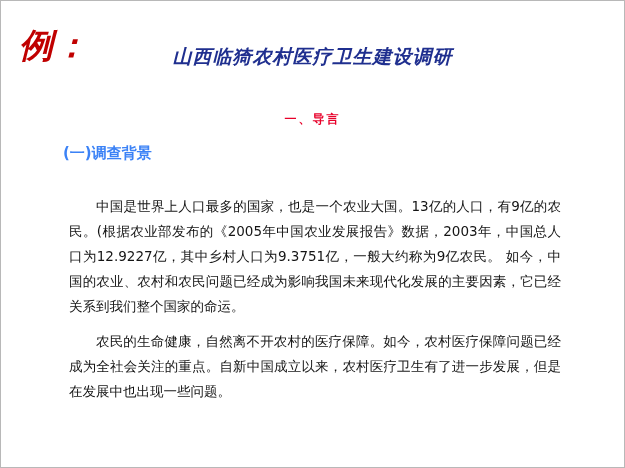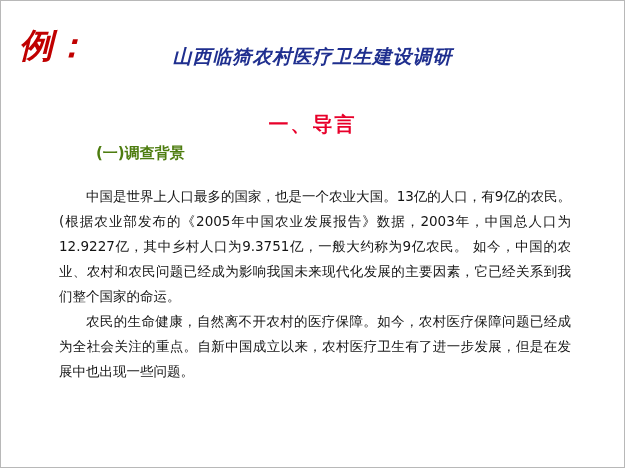--- a/index.html
+++ b/index.html
@@ -48,49 +48,48 @@
     white-space: nowrap;
   }
   .section-heading {
     position: absolute;
     left: 0;
     right: 0;
     top: 110px;
     text-align: center;
     font-family: "DejaVu Serif", serif;
     font-weight: bold;
-    font-size: 20px;
+    font-size: 12px;
     color: #e8002a;
     letter-spacing: 2px;
     white-space: nowrap;
   }
   .subheading {
     position: absolute;
     left: 62px;
     top: 143px;
     font-family: "DejaVu Sans", sans-serif;
     font-weight: bold;
     font-size: 15px;
-    color: #4d7c0f;
+    color: #3b82f6;
     white-space: nowrap;
-    margin-left: 33px;
   }
   .body-text {
     position: absolute;
     left: 58px;
     top: 183px;
     width: 512px;
     font-family: "DejaVu Sans", sans-serif;
     font-size: 13.5px;
     line-height: 25px;
     color: #141414;
     text-align: justify;
   }
   .body-text p {
-    margin: 0;
+    margin: 10px;
     text-indent: 2em;
   }
 </style>
 </head>
 <body>
 
 <div class="slide">
 
   <div class="example-label">例：</div>
 

